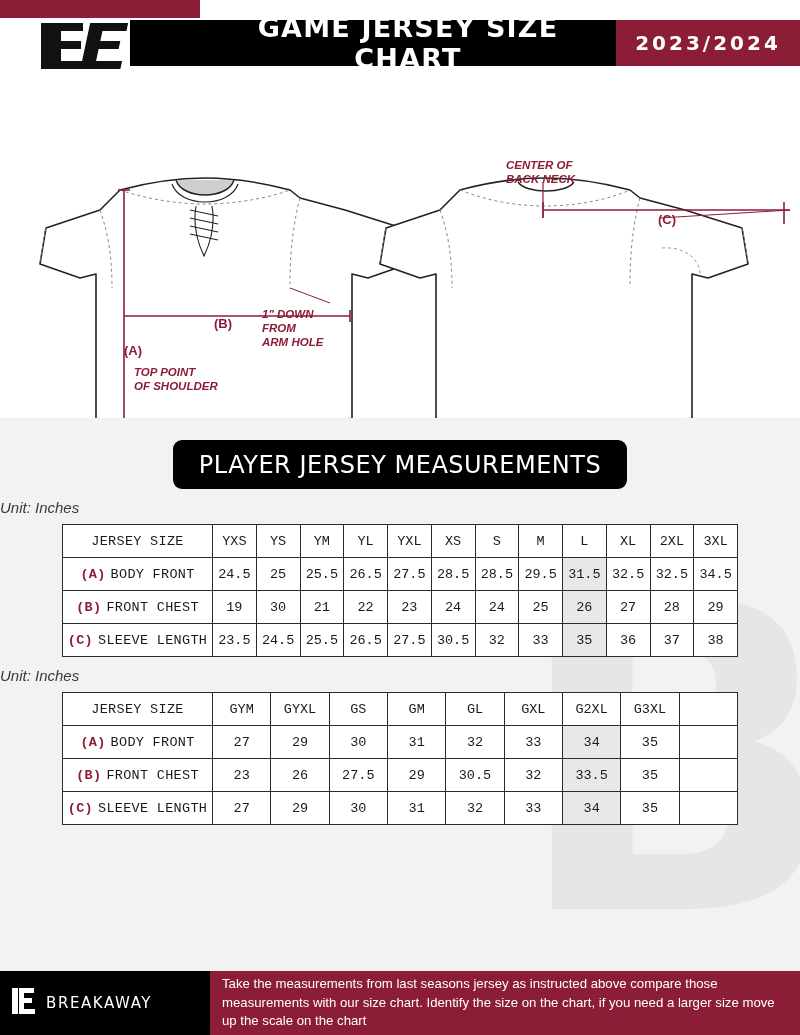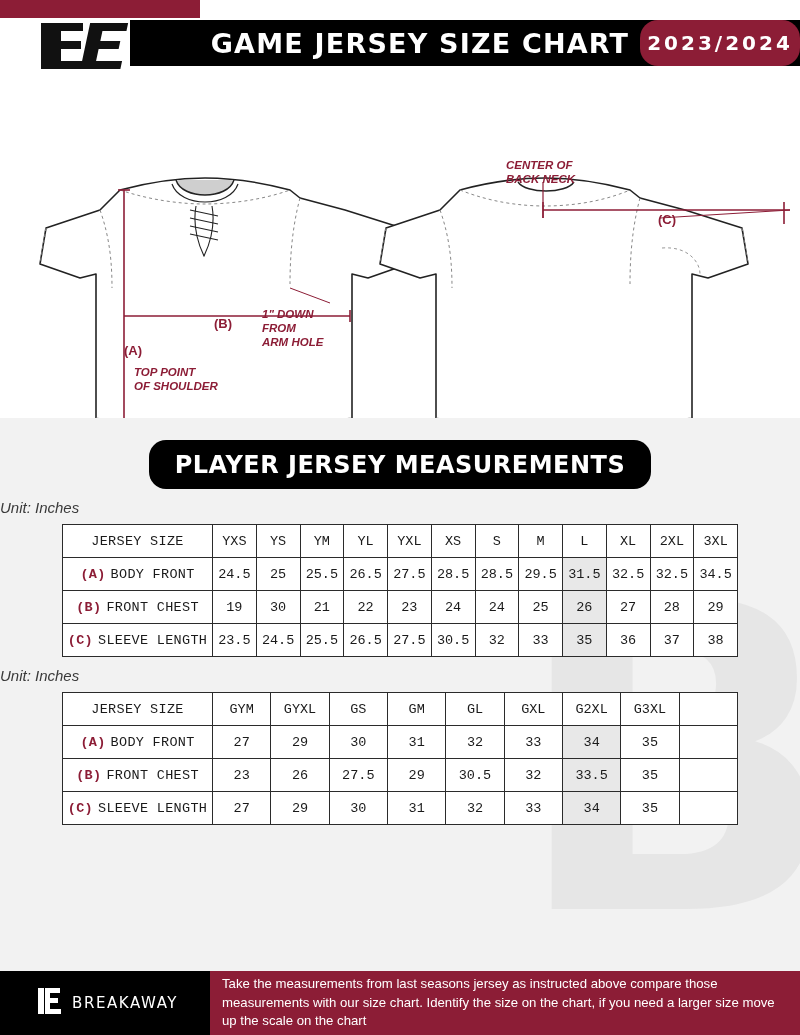--- a/index.html
+++ b/index.html
@@ -60,30 +60,29 @@
     flex: 1;
     color: #ffffff;
     font-size: 27px;
     font-weight: bold;
     letter-spacing: 1.2px;
     text-align: center;
     padding-left: 70px;
     font-family: "DejaVu Sans", sans-serif;
   }
   .header-season {
-    width: 160px;
+    width: 184px;
     background: #8c1d36;
     color: #ffffff;
     height: 46px;
     display: flex; align-items: center; justify-content: center;
     font-size: 20px;
     font-weight: bold;
     letter-spacing: 3px;
     font-family: "DejaVu Sans", sans-serif;
-    border-radius: 18px;
   }
 
   
   .diagram {
     position: relative;
     height: 340px;
     background: #ffffff;
     z-index: 2;
   }
   .diagram svg { display:block; }
@@ -104,24 +103,24 @@
   .section {
     position: relative;
     z-index: 2;
   }
   .pill-wrap { text-align: center; padding-top: 22px; }
   .pill {
     display: inline-block;
     background: #000000;
     color: #ffffff;
     font-size: 24px;
-    font-weight: bold;
+    font-weight: normal;
     letter-spacing: 0.5px;
     padding: 11px 26px 10px;
-    border-radius: 17px;
+    border-radius: 9px;
     font-family: "DejaVu Sans", sans-serif;
   }
   .unit {
     text-align: left;
     font-style: italic;
     font-size: 15px;
     color: #3a3a3a;
     padding: 10px 0 8px;
   }
 
@@ -163,21 +162,21 @@
     position: absolute;
     left: 0; bottom: 0;
     width: 800px; height: 64px;
     display: flex;
     z-index: 3;
   }
   .footer-left {
     width: 210px;
     background: #000000;
     display: flex; align-items: center; gap: 10px;
-    padding-left: 36px;
+    padding-left: 10px;
   }
   .footer-brand {
     color: #ffffff;
     font-size: 15px;
     letter-spacing: 1.6px;
     font-family: "DejaVu Sans", sans-serif;
   }
   .footer-right {
     flex: 1;
     background: #8c1d36;

